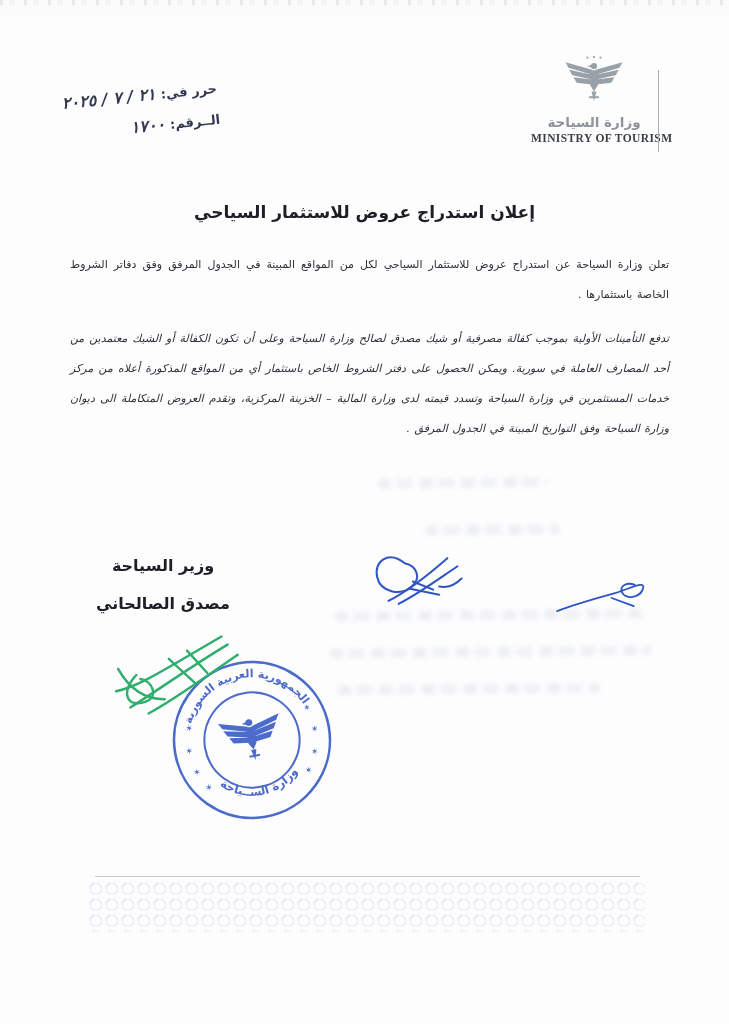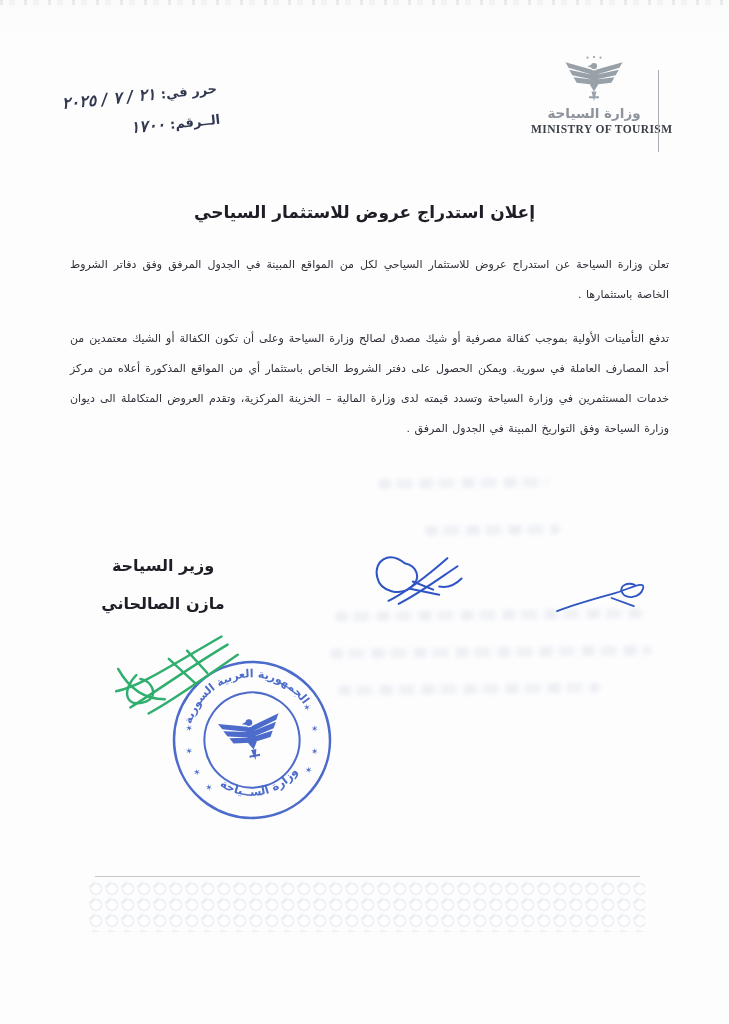--- a/index.html
+++ b/index.html
@@ -25,40 +25,40 @@
     transform:rotate(-6deg);
     color:#323850;
   }
   .ann-line{white-space:nowrap;line-height:30px;}
   .ann-label{font-size:13px;font-weight:bold;}
   .ann-value{font-size:16px;font-weight:bold;letter-spacing:2px;font-style:italic;}
   .ann-line.second{padding-left:28px;}
   
   .logo{position:absolute;top:56px;right:72px;width:126px;text-align:center;}
   .logo-eagle{color:#99a1a8;display:block;margin:0 auto;}
-  .logo-ar{font-size:13.5px;font-weight:bold;color:#8d949b;margin-top:3px;direction:rtl;}
+  .logo-ar{font-size:13.5px;font-weight:bold;color:#8d949b;margin-top:12px;direction:rtl;}
   .logo-en{
     font-family:"Liberation Serif",serif;font-size:11.5px;font-weight:bold;
     color:#3a3f45;letter-spacing:.4px;margin-top:2px;white-space:nowrap;
   }
   .logo-divider{position:absolute;top:70px;right:70px;width:1px;height:82px;background:#a9aeb4;}
   
   .doc-title{
     position:absolute;top:202px;left:0;right:0;margin:0;
     text-align:center;direction:rtl;
     font-size:17px;font-weight:bold;color:#1e1f26;
   }
   .para{
     position:absolute;left:70px;right:60px;margin:0;
     direction:rtl;text-align:justify;
     font-size:11px;line-height:30px;color:#2f3038;
     word-spacing:1px;
   }
   .p1{top:250px;}
-  .p2{top:324px;}
+  .p2{top:324px;font-style:italic;}
   
   .sig-block{position:absolute;top:556px;left:93px;width:140px;text-align:center;direction:rtl;color:#1e1f26;}
   .sig-title{font-size:16px;font-weight:bold;line-height:20px;}
   .sig-name{font-size:16px;font-weight:bold;line-height:20px;margin-top:18px;}
   
   .sig-svg{position:absolute;}
   .sig-one{top:548px;left:368px;}
   .sig-two{top:572px;left:553px;}
   .sig-green{top:628px;left:108px;z-index:3;}
   .stamp{position:absolute;top:658px;left:170px;z-index:2;transform:rotate(-10deg);opacity:.92;}
@@ -136,21 +136,21 @@
   </div>
   <div class="logo-divider"></div>
 
   <h1 class="doc-title">إعلان استدراج عروض للاستثمار السياحي</h1>
 
   <p class="para p1">تعلن وزارة السياحة عن استدراج عروض للاستثمار السياحي لكل من المواقع المبينة في الجدول المرفق وفق دفاتر الشروط الخاصة باستثمارها .</p>
   <p class="para p2">تدفع التأمينات الأولية بموجب كفالة مصرفية أو شيك مصدق لصالح وزارة السياحة وعلى أن تكون الكفالة أو الشيك معتمدين من أحد المصارف العاملة في سورية. ويمكن الحصول على دفتر الشروط الخاص باستثمار أي من المواقع المذكورة أعلاه من مركز خدمات المستثمرين في وزارة السياحة وتسدد قيمته لدى وزارة المالية – الخزينة المركزية، وتقدم العروض المتكاملة الى ديوان وزارة السياحة وفق التواريخ المبينة في الجدول المرفق .</p>
 
   <div class="sig-block">
     <div class="sig-title">وزير السياحة</div>
-    <div class="sig-name">مازن الصالحاني</div>
+    <div class="sig-name">مصدق الصالحاني</div>
   </div>
 
   <svg class="sig-svg sig-one" width="112" height="66" viewBox="0 0 110 65" fill="none" stroke="#2f55c4" stroke-width="2" stroke-linecap="round">
     <path d="M36 15 C20 2 5 13 9 29 C12 43 32 48 43 38 C52 30 49 18 36 15"></path>
     <path d="M20 52 C40 42 62 24 78 10"></path>
     <path d="M30 55 C50 45 70 30 88 18"></path>
     <path d="M44 33 L64 41"></path>
     <path d="M40 40 L70 46"></path>
     <path d="M70 38 C80 40 88 34 92 30"></path>
   </svg>

